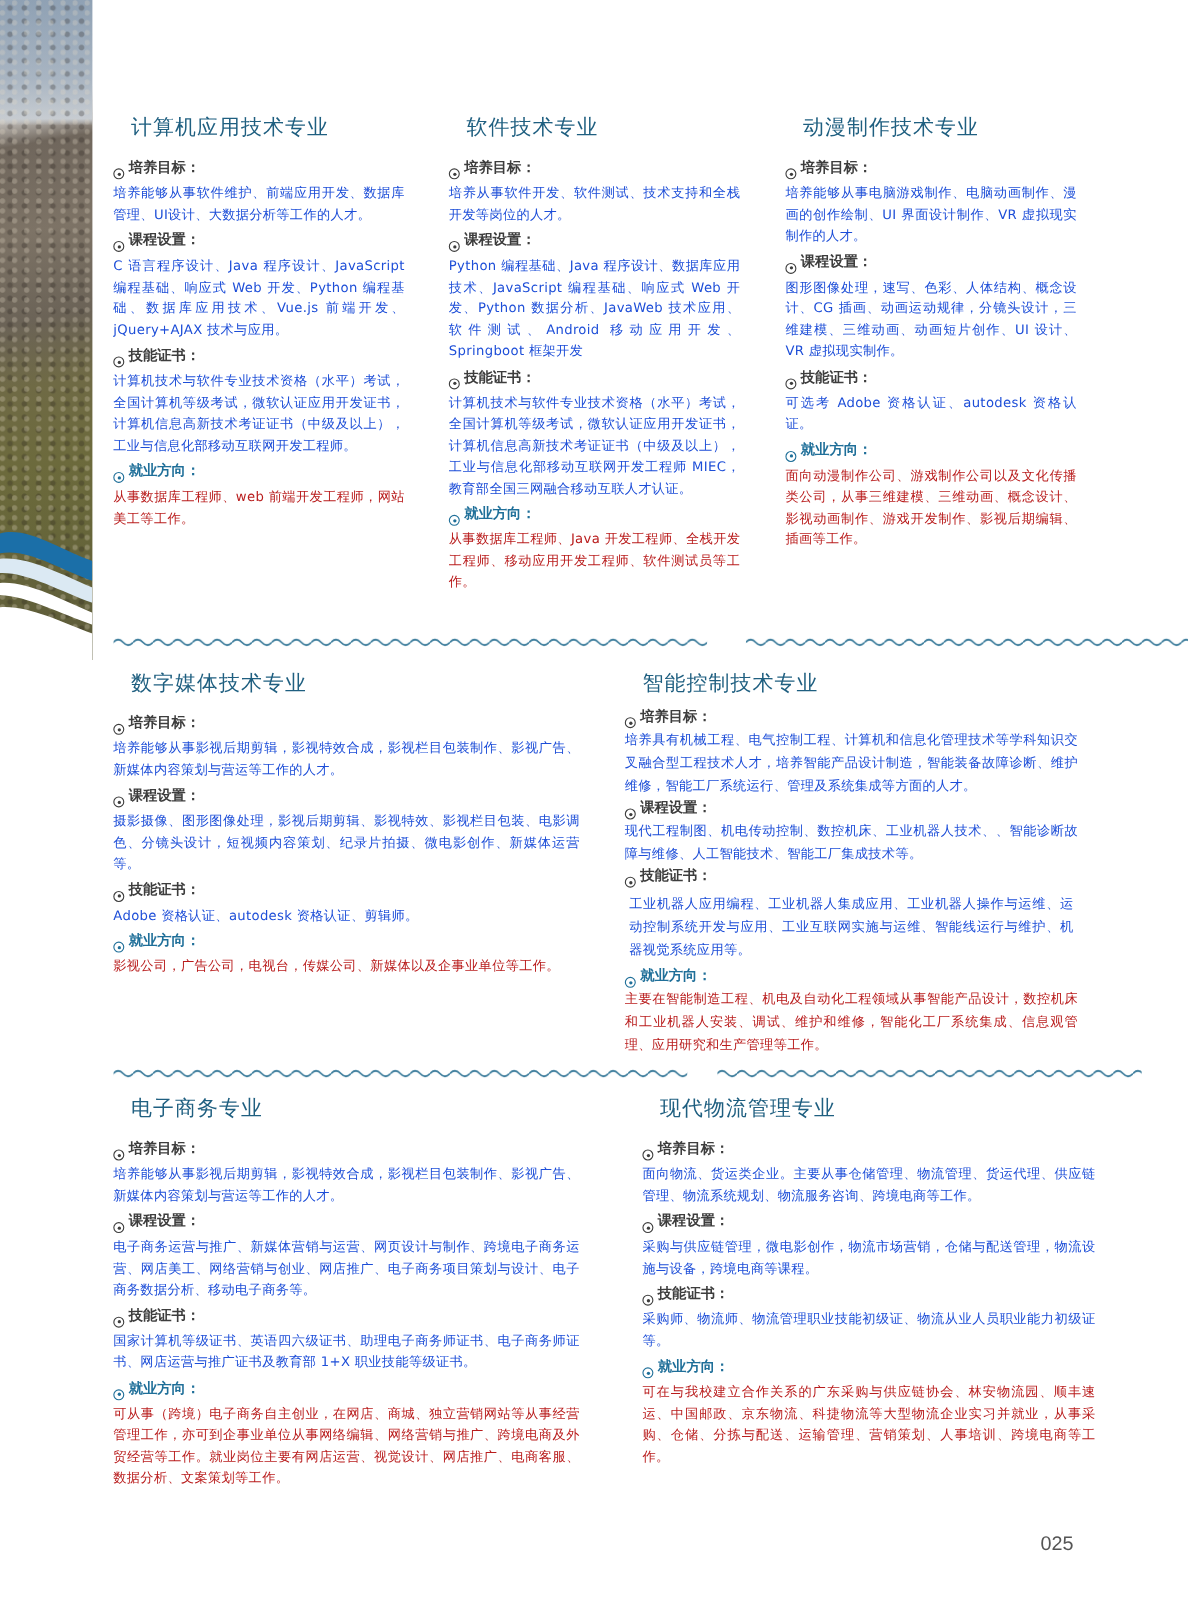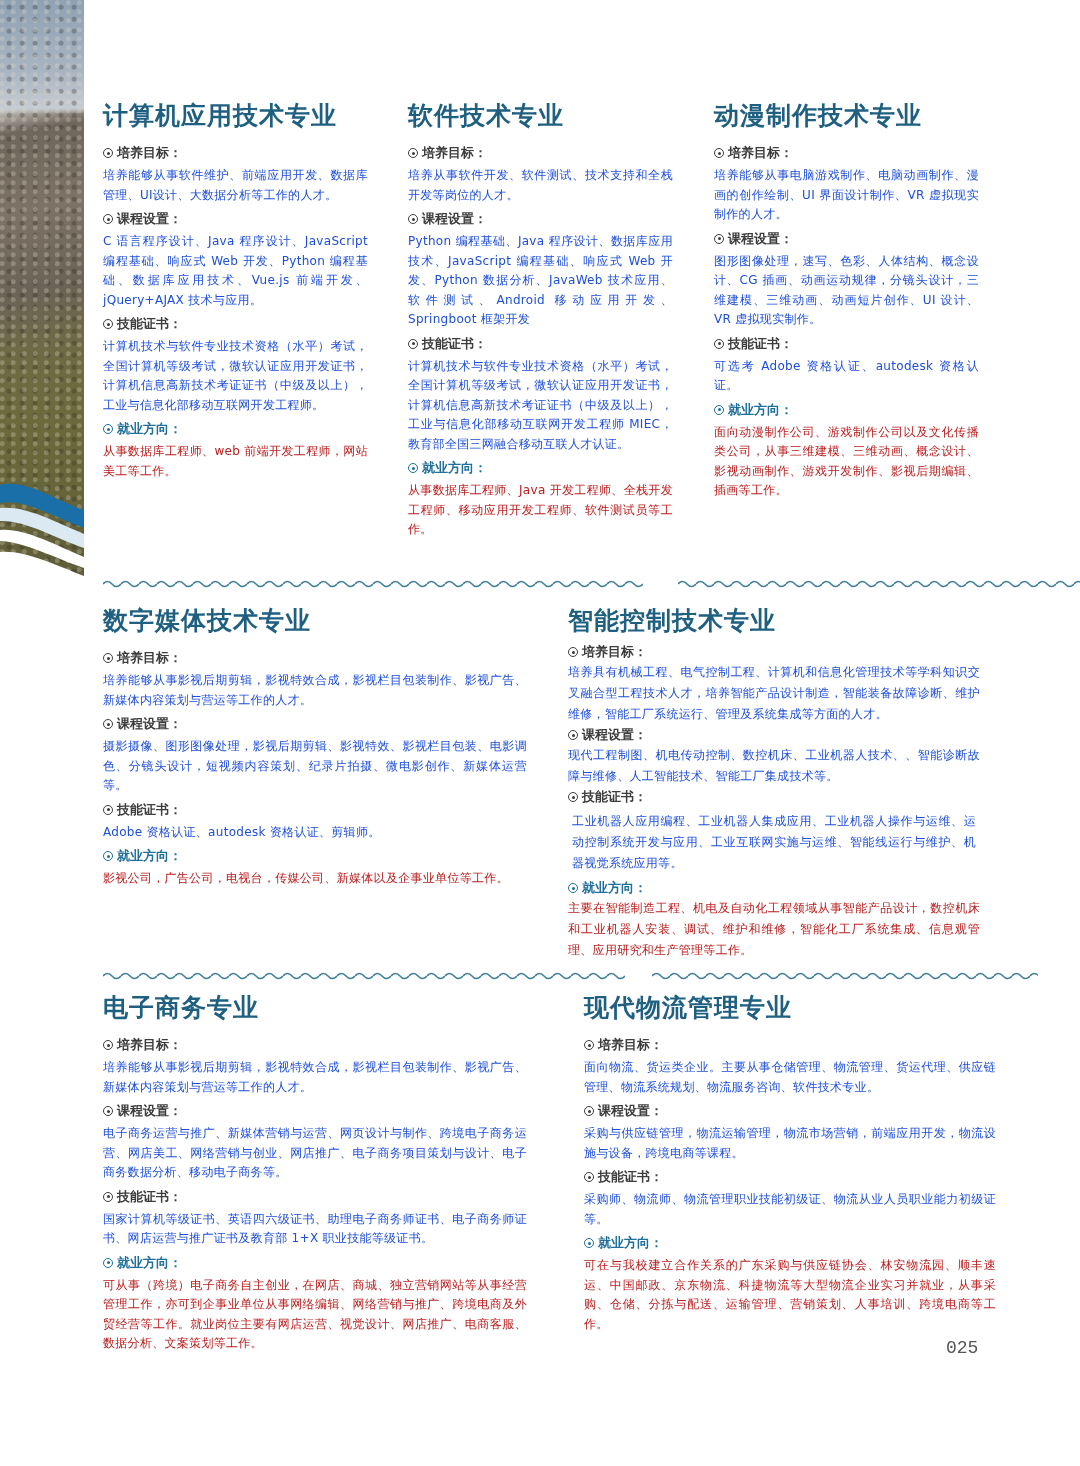--- a/index.html
+++ b/index.html
@@ -21,45 +21,45 @@
         radial-gradient(circle at 20% 30%, rgba(230,220,200,0.35) 0 2px, transparent 3px),
         radial-gradient(circle at 70% 60%, rgba(40,35,30,0.35) 0 2px, transparent 3px);
       background-size: 11px 9px, 13px 12px;
       opacity: 0.8;
     }
     .side-photo svg { position: absolute; left: 0; top: 0; }
 
     .section { position: absolute; }
     .major-title {
       font-family: "DejaVu Serif", "Liberation Serif", serif;
-      font-size: 25px; font-weight: bold; color: #1f5f80;
-      letter-spacing: 1px; margin: 0 0 10px 0; line-height: 34px;
+      font-size: 19px; font-weight: normal; color: #1f5f80;
+      letter-spacing: 1px; margin: 0 0 10px 16px; line-height: 34px;
     }
     .item-head {
       font-size: 13px; font-weight: bold; color: #3d3d3d; line-height: 20px;
-      margin: 4px 0 3px 0; display: flex; align-items: center;
+      margin: 4px 0 3px 0; display: flex; align-items: flex-end;
     }
     .item-head.blue { color: #1f6f99; }
     .item-head .circ {
       display: inline-block; width: 8px; height: 8px; border: 1.3px solid currentColor;
       border-radius: 50%; margin-right: 4px; position: relative;
     }
     .item-head .circ::after {
       content: ""; position: absolute; left: 2.5px; top: 2.5px; width: 3px; height: 3px;
       border-radius: 50%; background: currentColor;
     }
     .item-body {
       font-size: 12px; line-height: 19.5px; color: #1d4ed8; margin: 0 0 4px 0;
       text-align: justify; letter-spacing: 0.3px;
     }
     .item-body.blue { color: #b91c1c; }
     .wave { position: absolute; height: 10px; }
     .page-num {
-      position: absolute; left: 946px; top: 1338px;
-      font-family: Liberation Mono, monospace;
+      position: absolute; left: 946px; top: 1393px;
+      font-family: Liberation Sans, sans-serif;
       font-size: 18px; color: #555; text-align: right;
     }
   </style>
 </head>
 <body>
 
 <div class="side-photo">
   <svg width="84" height="600" viewBox="0 0 84 600">
     <path d="M0 485 C 25 478, 55 500, 84 510 L 84 528 C 55 518, 25 498, 0 503 Z" fill="#1b6fa8"></path>
     <path d="M0 508 C 25 505, 55 522, 84 534 L 84 548 C 55 538, 25 520, 0 521 Z" fill="#dbe9f3"></path>
@@ -230,26 +230,26 @@
     </div>
   <p class="item-body blue">可从事（跨境）电子商务自主创业，在网店、商城、独立营销网站等从事经营管理工作，亦可到企事业单位从事网络编辑、网络营销与推广、跨境电商及外贸经营等工作。就业岗位主要有网店运营、视觉设计、网店推广、电商客服、数据分析、文案策划等工作。</p>
 </div>
 
 <div class="section" style="left:584px; top:991px; width:412px;">
   <h2 class="major-title">现代物流管理专业</h2>
   <div class="item-head">
       <span class="circ"></span>
       <span>培养目标：</span>
     </div>
-  <p class="item-body">面向物流、货运类企业。主要从事仓储管理、物流管理、货运代理、供应链管理、物流系统规划、物流服务咨询、软件技术专业。</p>
-  <div class="item-head">
-      <span class="circ"></span>
-      <span>课程设置：</span>
-    </div>
-  <p class="item-body">采购与供应链管理，物流运输管理，物流市场营销，前端应用开发，物流设施与设备，跨境电商等课程。</p>
+  <p class="item-body">面向物流、货运类企业。主要从事仓储管理、物流管理、货运代理、供应链管理、物流系统规划、物流服务咨询、跨境电商等工作。</p>
+  <div class="item-head">
+      <span class="circ"></span>
+      <span>课程设置：</span>
+    </div>
+  <p class="item-body">采购与供应链管理，微电影创作，物流市场营销，仓储与配送管理，物流设施与设备，跨境电商等课程。</p>
   <div class="item-head">
       <span class="circ"></span>
       <span>技能证书：</span>
     </div>
   <p class="item-body">采购师、物流师、物流管理职业技能初级证、物流从业人员职业能力初级证等。</p>
   <div class="item-head blue">
       <span class="circ"></span>
       <span>就业方向：</span>
     </div>
   <p class="item-body blue">可在与我校建立合作关系的广东采购与供应链协会、林安物流园、顺丰速运、中国邮政、京东物流、科捷物流等大型物流企业实习并就业，从事采购、仓储、分拣与配送、运输管理、营销策划、人事培训、跨境电商等工作。</p>

